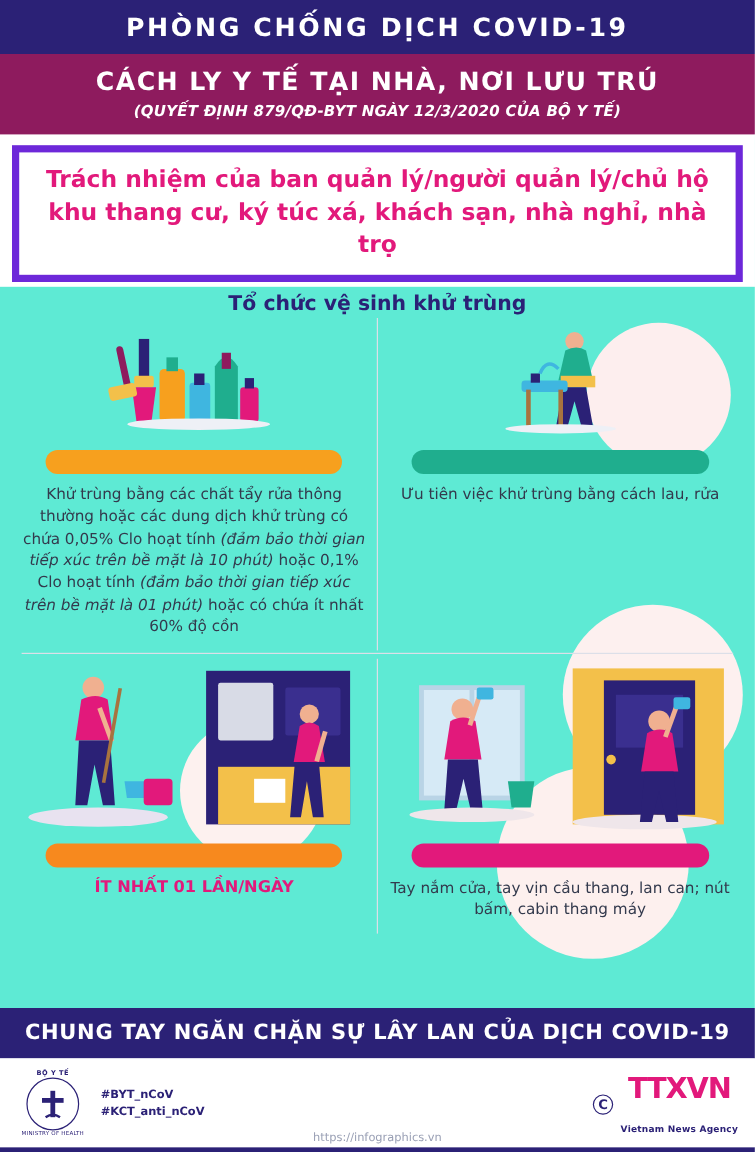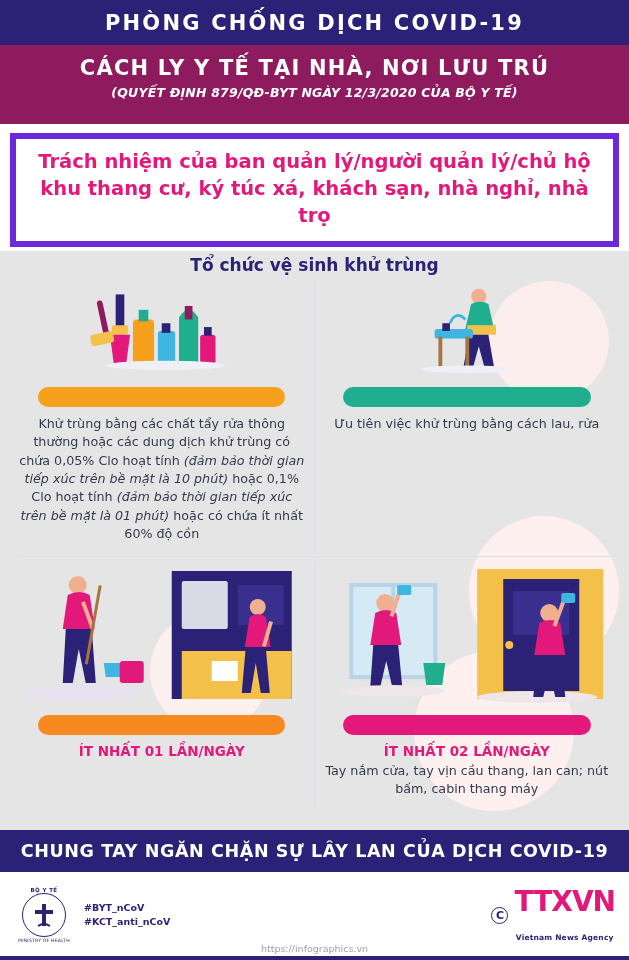--- a/index.html
+++ b/index.html
@@ -24,21 +24,21 @@
     text-align: center;
     padding: 11px 0 10px;
     letter-spacing: 2.2px;
     font-size: 21px;
     font-weight: bold;
   }
   .sub-bar {
     background: #8e1b5e;
     color: #ffffff;
     text-align: center;
-    padding: 11px 10px 24px;
+    padding: 11px 10px 12px;
   }
   .sub-bar .line1 {
     font-size: 21px;
     font-weight: bold;
     letter-spacing: 1.2px;
     margin-bottom: 5px;
   }
   .sub-bar .line2 {
     font-size: 12.5px;
     font-style: italic;
@@ -56,21 +56,21 @@
     color: #e2197b;
     font-size: 19.5px;
     font-weight: bold;
     line-height: 1.38;
   }
 
   
   .content {
     position: relative;
     flex: 1;
-    background: #e5e5e5;
+    background: #5eead4;
     overflow: hidden;
   }
   
   .virus {
     position: absolute;
     border-radius: 50%;
     background: #fdeeee;
     z-index: 0;
   }
   .virus.v1 { width: 120px; height: 120px; right: 20px; top: 30px; }
@@ -151,21 +151,21 @@
     font-weight: bold;
     letter-spacing: .6px;
     padding: 11px 0 11px;
   }
   .foot {
     background: #ffffff;
     padding: 8px 14px 6px;
     display: flex;
     align-items: center;
     position: relative;
-    height: 84px;
+    height: 74px;
   }
   .moh { display: flex; flex-direction: column; align-items: center; width: 60px; }
   .moh .moh-top { font-size: 5.5px; color: #2b2176; font-weight: bold; letter-spacing:.4px;}
   .moh .moh-ring {
     width: 44px; height: 44px; border-radius: 50%;
     border: 1.6px solid #2b2176;
     display: flex; align-items: center; justify-content: center;
     position: relative;
   }
   .moh .moh-ring svg { display:block; }
@@ -178,21 +178,21 @@
     align-items: center;
     gap: 6px;
   }
   .copyright {
     width: 17px; height: 17px; border-radius: 50%;
     border: 1.6px solid #2b2176; color: #2b2176;
     font-size: 11px; font-weight: bold;
     display: flex; align-items: center; justify-content: center;
   }
   .ttx { display: flex; flex-direction: column; align-items: center; }
-  .ttx .ttx-main { font-size: 28px; font-weight: bold; color: #e2197b; letter-spacing: -1px; line-height:1; }
+  .ttx .ttx-main { font-size: 24px; font-weight: bold; color: #e2197b; letter-spacing: -1px; line-height:1; }
   .ttx .ttx-sub { font-size: 7.5px; color: #2b2176; font-weight: bold; letter-spacing:.2px; margin-top:17px;}
   .site {
     position: absolute; bottom: 2px; left: 0; right: 0;
     text-align: center; color: #9aa0b5; font-size: 9.5px; 
   }
   .bottom-strip { height: 4px; background: #2b2176; }
 </style>
 </head>
 <body>
 
@@ -315,21 +315,20 @@
             <circle cx="58" cy="38" r="9" fill="#f0b090"></circle>
             <path d="M48 48 q11 -6 21 0 l5 32 h-31 z" fill="#e2197b"></path>
             <path d="M46 80 l-3 42 h10 l6 -26 6 26 h10 l-4 -42 z" fill="#2b2176"></path>
             <rect x="66" y="28" width="4" height="24" fill="#f0b090" transform="rotate(18 68 40)"></rect>
             <rect x="70" y="20" width="14" height="10" rx="2" fill="#3fb6e0"></rect>
             <path d="M96 98 h22 l-3 22 h-16 z" fill="#1fae8e"></path>
             <ellipse cx="66" cy="126" rx="52" ry="6" fill="#efe6ea"></ellipse>
           </svg>
         </div>
         <div class="pill pink"></div>
-        <div class="cap-head">ÍT NHẤT 02 LẦN/NGÀY</div>
         <div class="cap">Tay nắm cửa, tay vịn cầu thang, lan can; nút bấm, cabin thang máy</div>
       </div>
     </div>
   </div>
 
   <div class="foot-bar">CHUNG TAY NGĂN CHẶN SỰ LÂY LAN CỦA DỊCH COVID-19</div>
 
   <div class="foot">
     <div class="moh">
       <div class="moh-top">BỘ Y TẾ</div>

